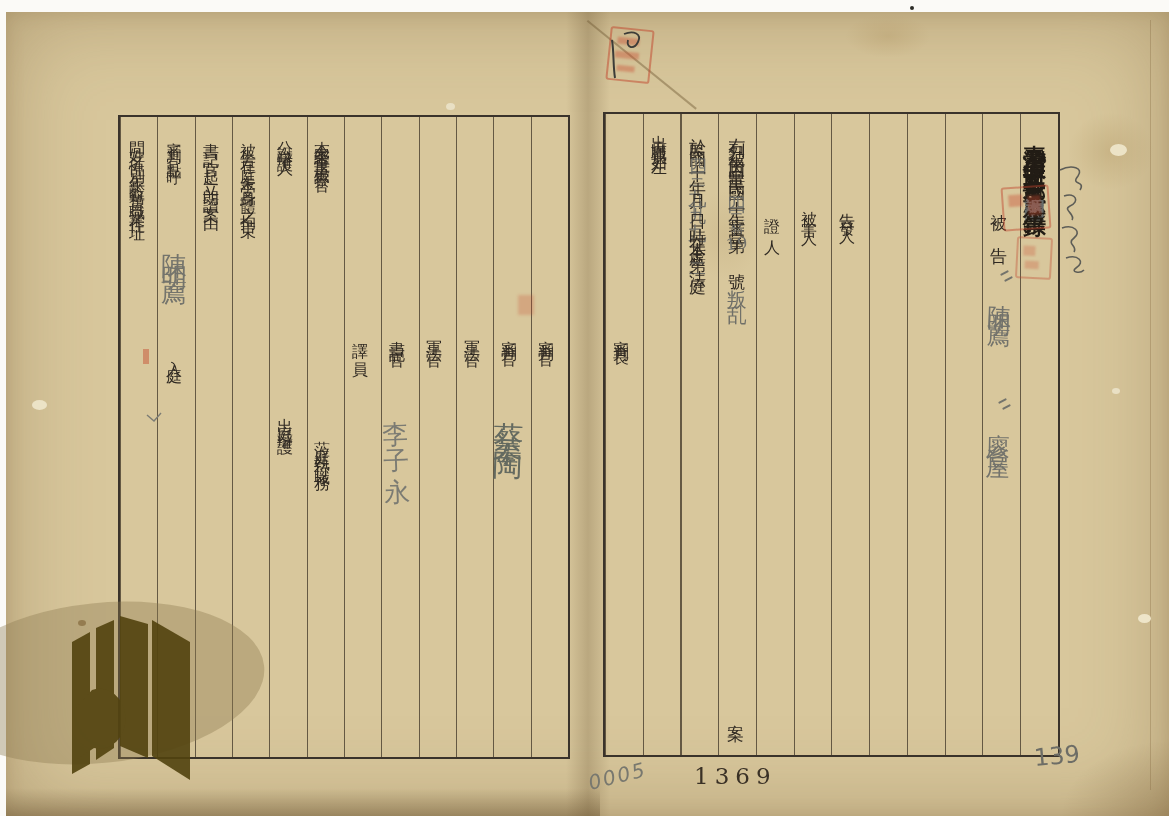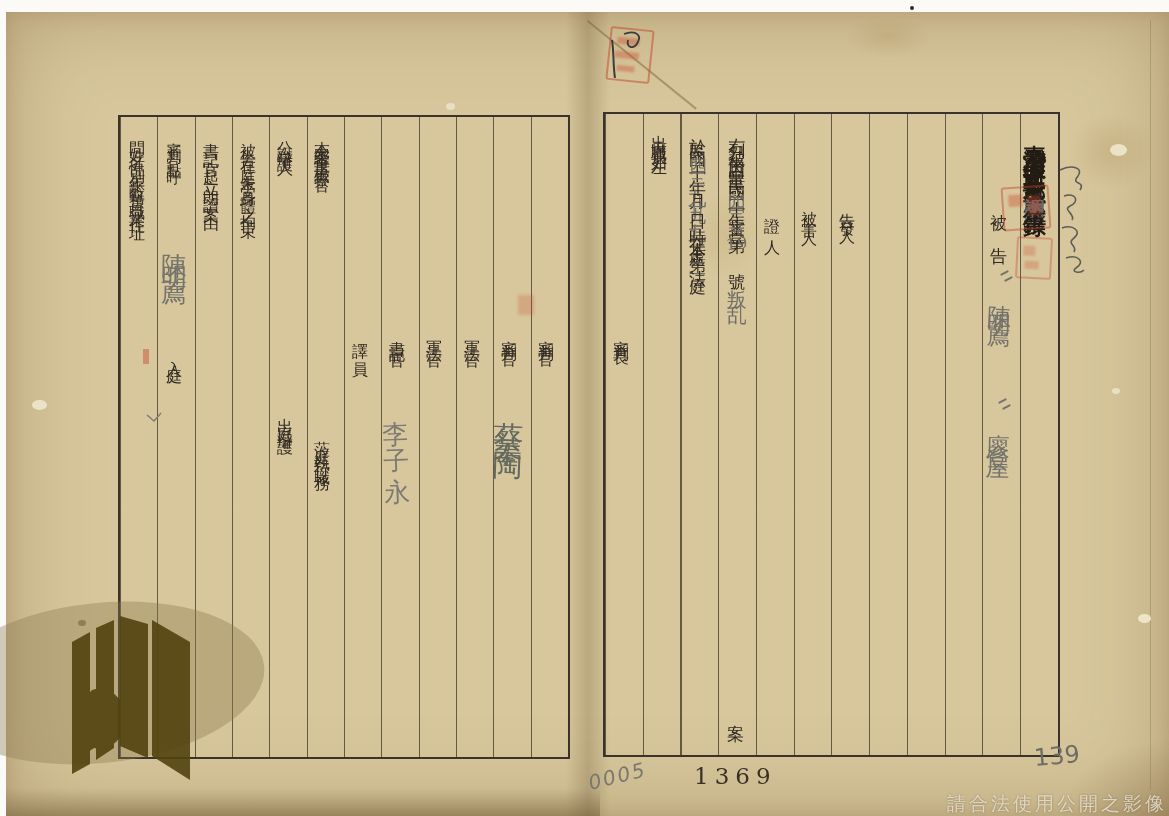--- a/index.html
+++ b/index.html
@@ -152,17 +152,16 @@
       <polygon points="120,38 148,46 148,180 120,168"></polygon>
       <polygon points="96,50 114,42 114,170 96,182"></polygon>
       <polygon points="72,64 90,54 90,186 72,196"></polygon>
       <path d="M92,112 a26,30 0 1 1 2,58 l-18,12 0,-52 z"></path>
     </g>
   </svg>
 
   <div class="footer-stamp" style="left:694px;top:763px;">1369</div>
   <div class="pencil-note" style="left:588px;top:764px;font-size:20px;font-style:italic;transform:rotate(-14deg);letter-spacing:2px;">0005</div>
   <div class="pencil-note" style="left:1034px;top:742px;font-size:24px;transform:rotate(-5deg);color:#6d6d66;">139</div>
-  <div id="watermark-text">請合法使用公開之影像</div>
 
   <div class="shade" style="left:0;top:0;width:1169px;height:12px;background:#fbfaf7;"></div>
   <div class="shade" style="left:0;top:0;width:6px;height:816px;background:#fbfaf7;"></div>
 </div>
 
 </body></html>

